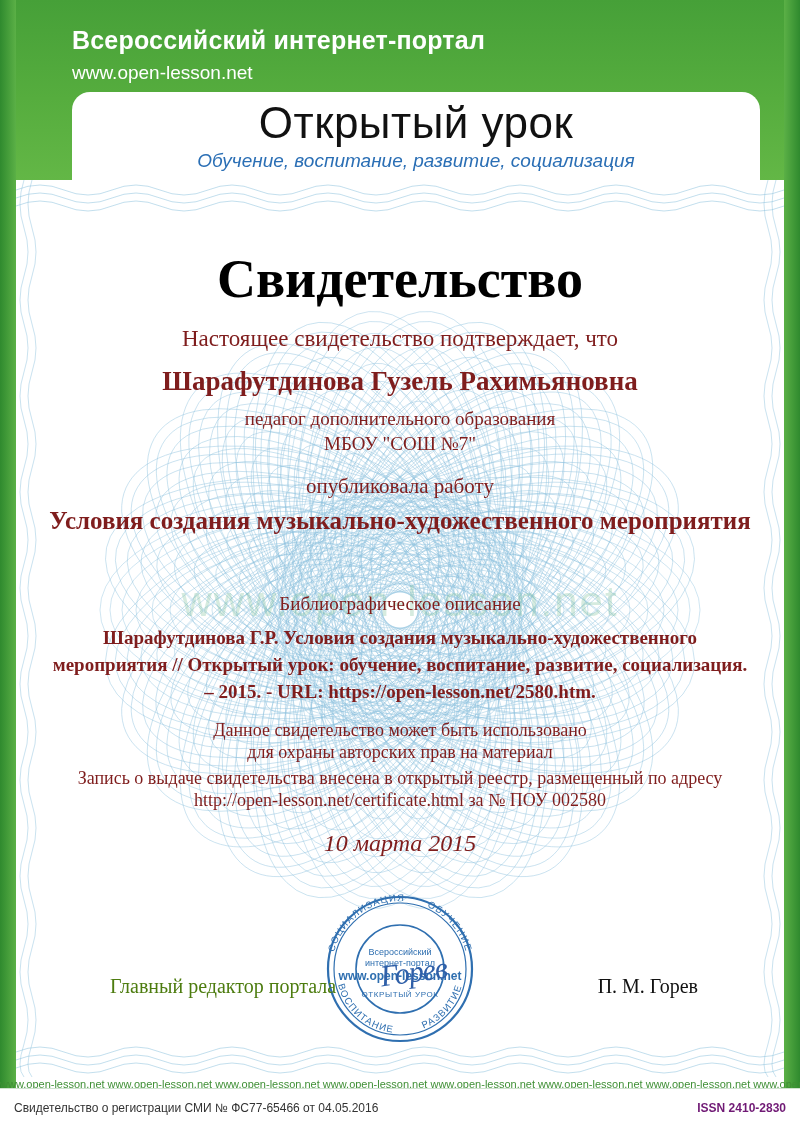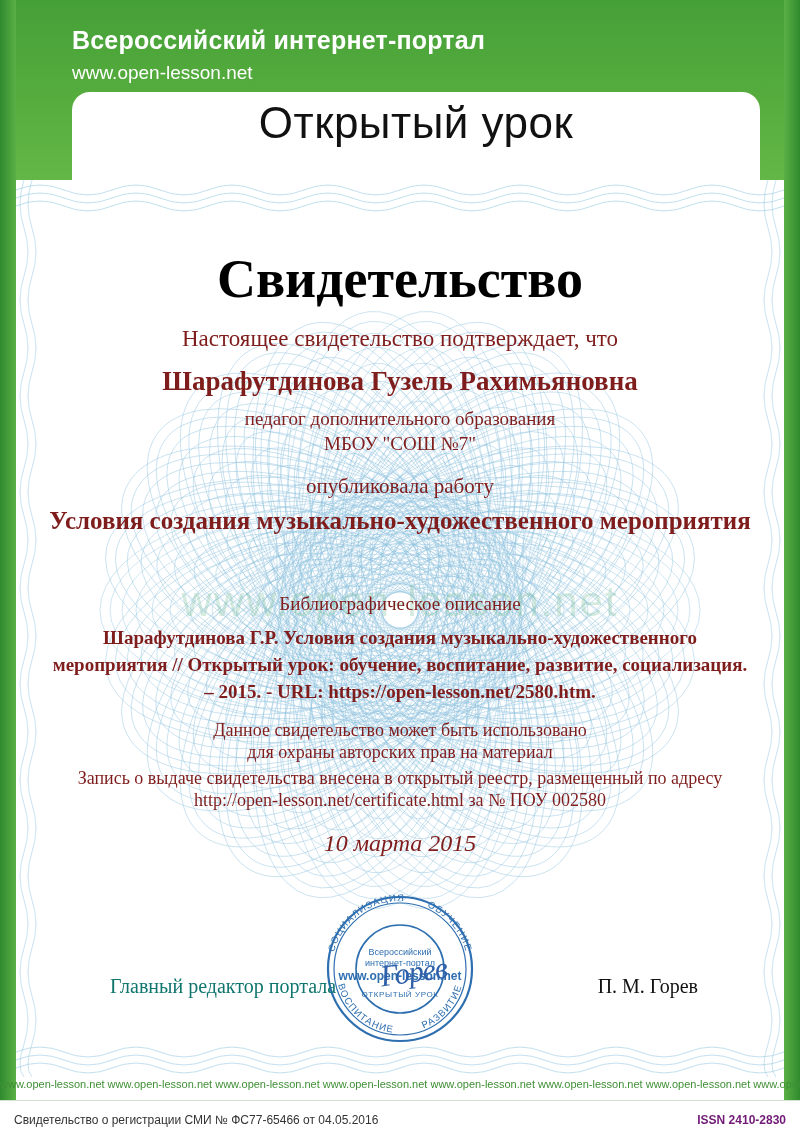--- a/index.html
+++ b/index.html
@@ -138,21 +138,21 @@
   .l-date    { top: 650px; font-size: 24px; font-style: italic; }
 
   
   .sign-row {
     position: absolute;
     left: 0; right: 0; bottom: 72px;
     height: 30px;
   }
   .sign-left {
     position: absolute; left: 94px; top: 0;
-    font-size: 20px; color: #0f766e;
+    font-size: 20px; color: #4d7c0f;
   }
   .sign-right {
     position: absolute; right: 86px; top: 0;
     font-size: 20px; color: #111;
   }
 
   
   .stamp {
     position: absolute;
     left: 50%; bottom: 18px;
@@ -180,21 +180,21 @@
     font-family: "Liberation Sans", sans-serif;
     font-size: 11px;
     color: #3f8f35;
     line-height: 15px;
   }
 
   
   .footer {
     position: absolute;
     left: 0; right: 0; bottom: 0;
-    height: 32px;
+    height: 44px;
     background: #ffffff;
     border-top: 1px solid #cfe3cf;
   }
   .footer-left {
     position: absolute; left: 14px; top: 12px;
     font-family: "Liberation Sans", sans-serif;
     font-size: 12px; color: #333;
   }
   .footer-right {
     position: absolute; right: 14px; top: 12px;
@@ -208,20 +208,21 @@
 <div id="page">
 
   <div class="frame-left"></div>
   <div class="frame-right"></div>
 
   <div class="header">
     <div class="header-title">Всероссийский интернет-портал</div>
     <div class="header-url">www.open-lesson.net</div>
     <div class="plaque">
       <div class="plaque-title">Открытый урок</div>
+      <div class="plaque-sub">Обучение, воспитание, развитие, социализация</div>
     </div>
   </div>
 
   <div class="guilloche">
     <svg width="768" height="897" viewBox="0 0 768 897" xmlns="http://www.w3.org/2000/svg" aria-hidden="true">
       <defs>
         <g id="rosette">
           <g stroke="#8ec2de" stroke-width="0.5" fill="none" opacity="0.85">
 
             <g id="petals">

